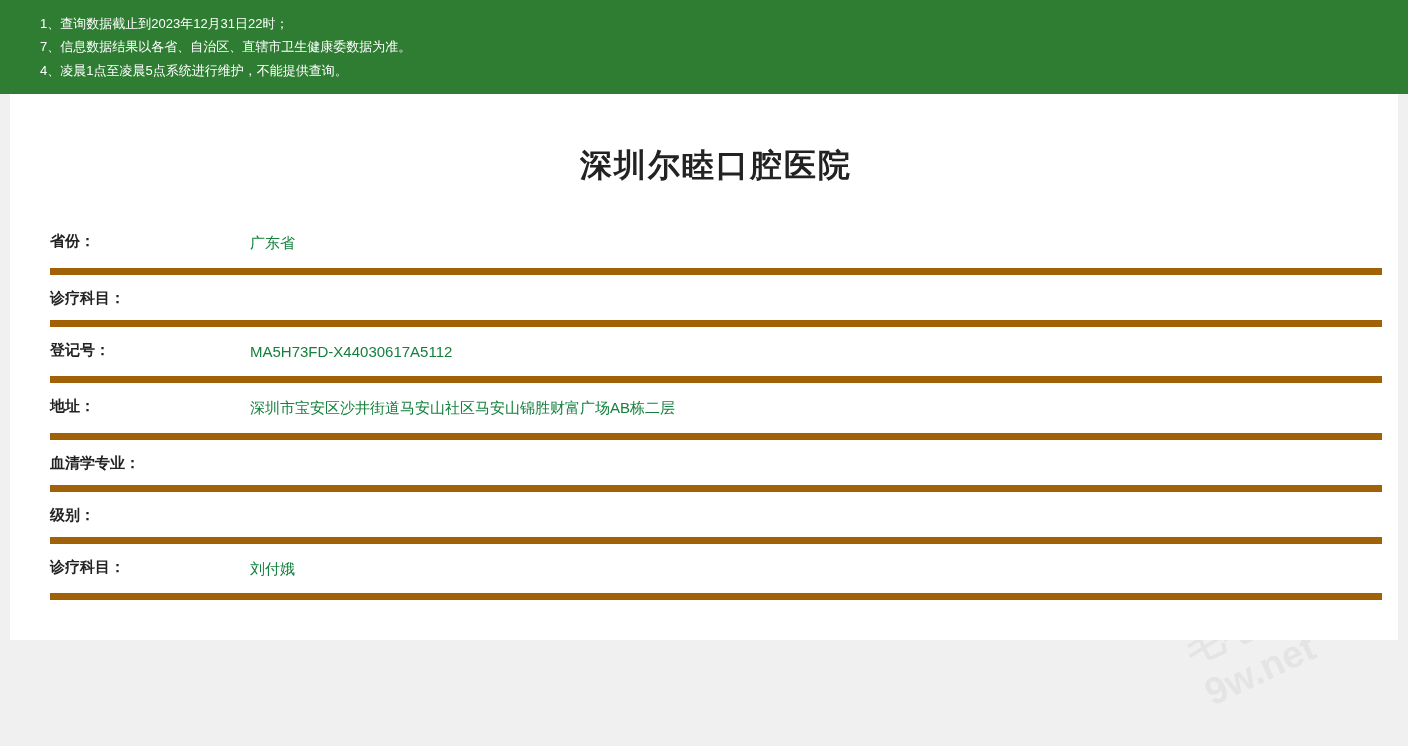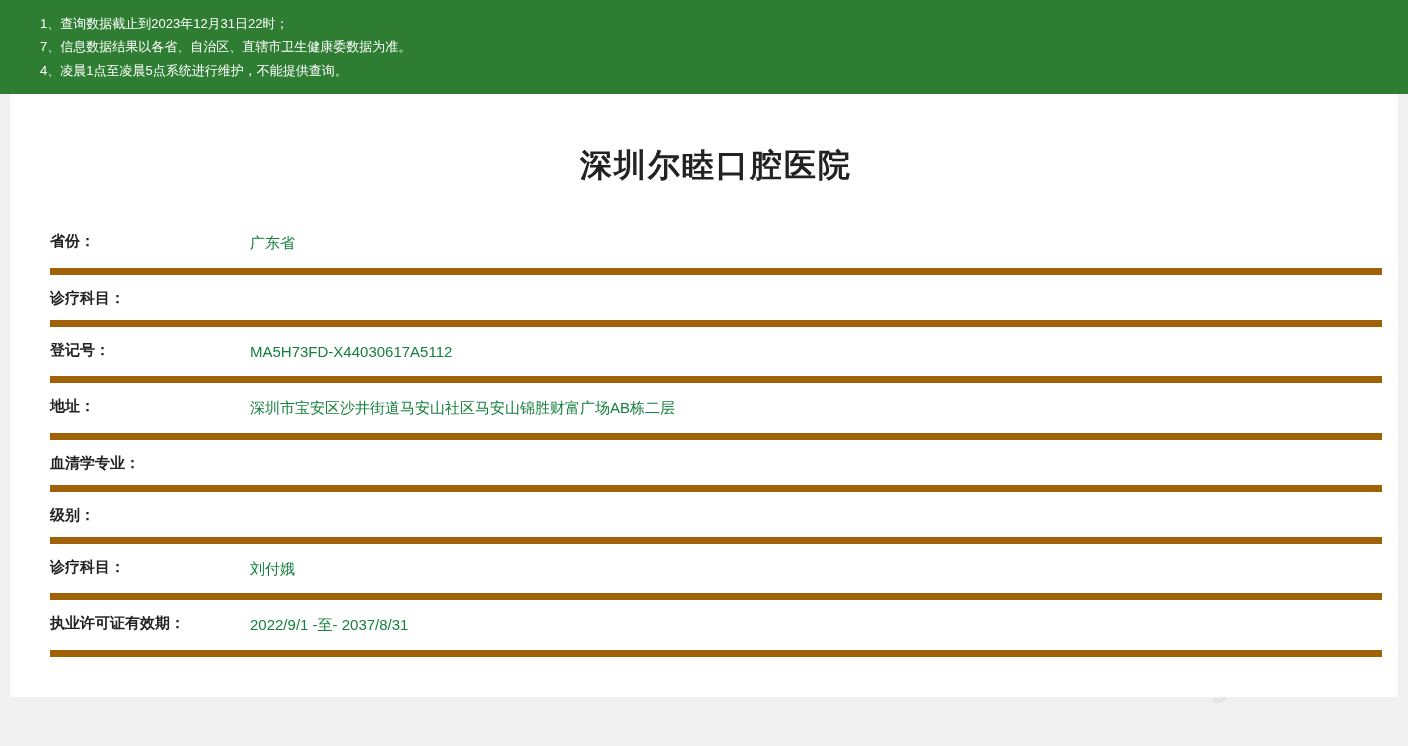--- a/index.html
+++ b/index.html
@@ -138,20 +138,16 @@
       <div class="info-row">
         <div class="info-label">级别：</div>
       </div>
 
       <div class="info-row">
         <div class="info-label">诊疗科目：</div>
         <div class="info-value">刘付娥</div>
       </div>
 
 
-      <div class="info-row">
-        <div class="info-label">执业许可证有效期：</div>
-        <div class="info-value">2022/9/1 -至- 2037/8/31</div>
-      </div>
 
     </div>
   </div>
 </div>
 
 </body></html>

